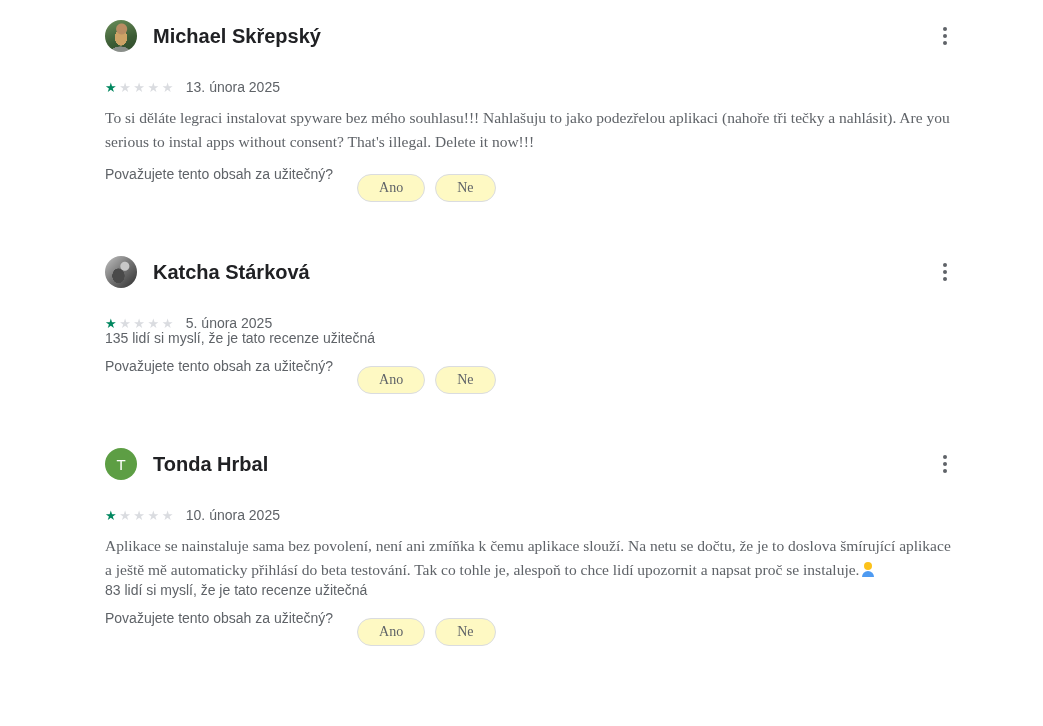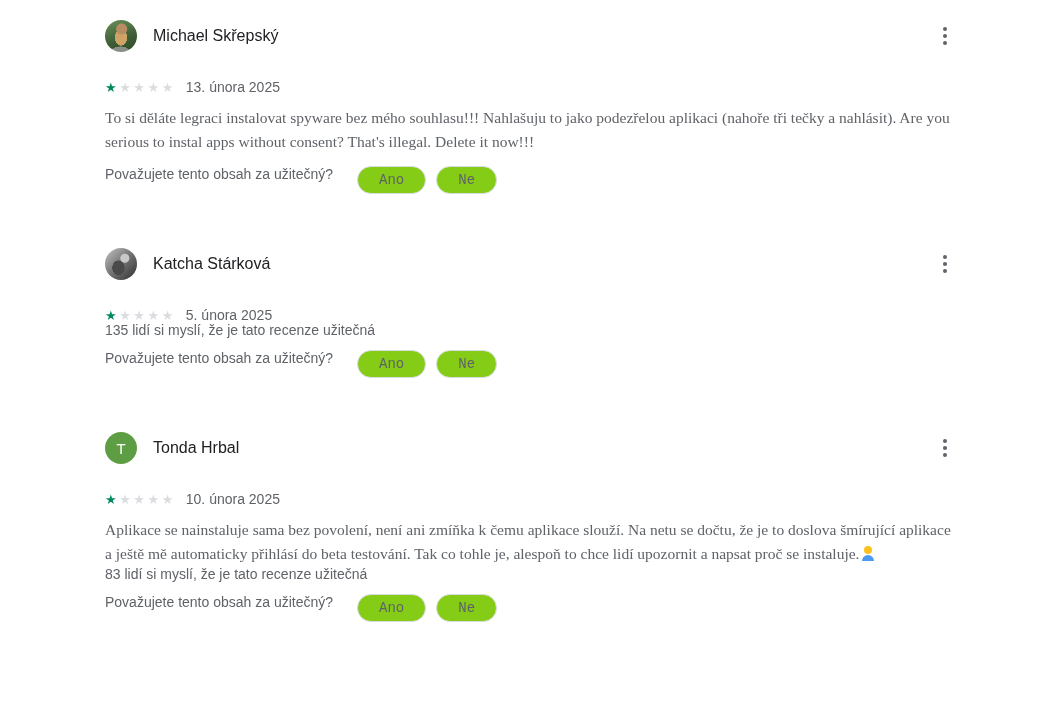--- a/index.html
+++ b/index.html
@@ -27,42 +27,42 @@
       linear-gradient(160deg, #6b8f5a, #3c5c35 60%, #2f4a2a);
   }
   .avatar-photo-grayscale{
     background:
       radial-gradient(circle at 62% 32%, #c8c8c8 0 4px, transparent 5px),
       radial-gradient(ellipse 10px 12px at 42% 62%, #4a4a4a 0 60%, transparent 63%),
       linear-gradient(135deg, #c4c4c4, #7a7a7a 45%, #2e2e2e);
   }
   .avatar-monogram{background:var(--monogram-bg);display:flex;align-items:center;justify-content:center;}
   .avatar-monogram .monogram{color:#fff;font-size:15px;line-height:1;}
-  .author{font-size:16px;font-weight:400;color:var(--text-primary);}
+  .author{font-size:20px;font-weight:700;color:var(--text-primary);}
   .kebab{margin-left:auto;width:24px;height:24px;display:flex;flex-direction:column;
     align-items:center;justify-content:center;gap:3px;background:none;border:none;cursor:pointer;}
   .kebab .dot{width:4px;height:4px;border-radius:50%;background:var(--text-secondary);}
 
   .rating-row{margin-top:28px;display:flex;align-items:center;height:14px;}
   .stars{font-size:13px;letter-spacing:2.5px;line-height:1;}
   .star{color:var(--star-empty);}
   .star.filled{color:var(--star-filled);}
   .date{margin-left:10px;font-size:14px;color:var(--text-secondary);}
 
   .review-text{margin-top:12px;font-size:15.5px;line-height:24px;color:var(--text-secondary);max-width:852px;font-family:Liberation Serif, serif;}
   .emoji-person{display:inline-block;width:14px;height:15px;position:relative;vertical-align:-2px;margin-left:2px;}
   .emoji-person::before{content:"";position:absolute;top:0;left:3px;width:8px;height:8px;border-radius:50%;background:#fcc21b;}
   .emoji-person::after{content:"";position:absolute;bottom:0;left:1px;width:12px;height:6px;border-radius:6px 6px 0 0;background:#4e9af1;}
 
   .helpful-count{font-size:14px;color:var(--text-secondary);}
   .helpful-row{margin-top:12px;display:flex;align-items:flex-start;}
   .helpful-q{font-size:14px;color:var(--text-secondary);}
-  .pill{border:1px solid var(--border);background:#84cc16;border-radius:16px;
+  .pill{border:1px solid var(--border);background:#fef9c3;border-radius:16px;
     padding:5px 21px;font-size:14px;font-weight:500;color:var(--text-secondary);
-    font-family:Liberation Mono, monospace;cursor:pointer;line-height:16px;}
+    font-family:Liberation Serif, serif;cursor:pointer;line-height:16px;margin-top:8px;}
   .pill-yes{margin-left:24px;}
   .pill-no{margin-left:10px;}
 </style>
 </head>
 <body>
 
 <div class="page">
   <div id="reviews-list">
       <div class="review">
       <div class="review-header">

